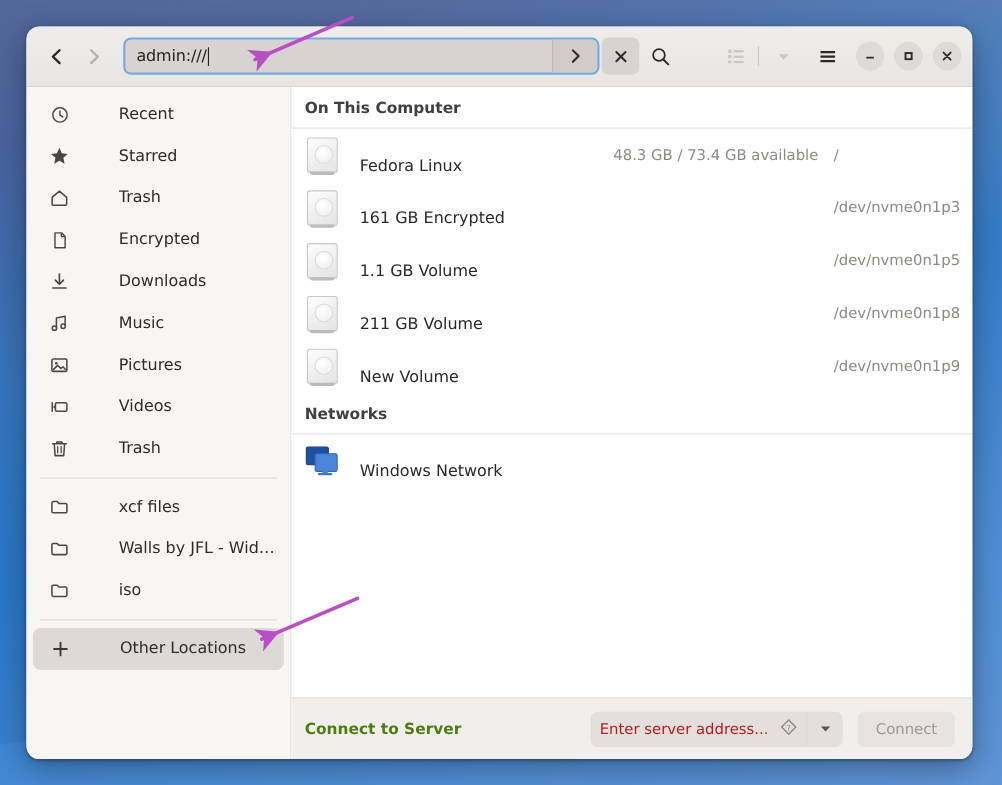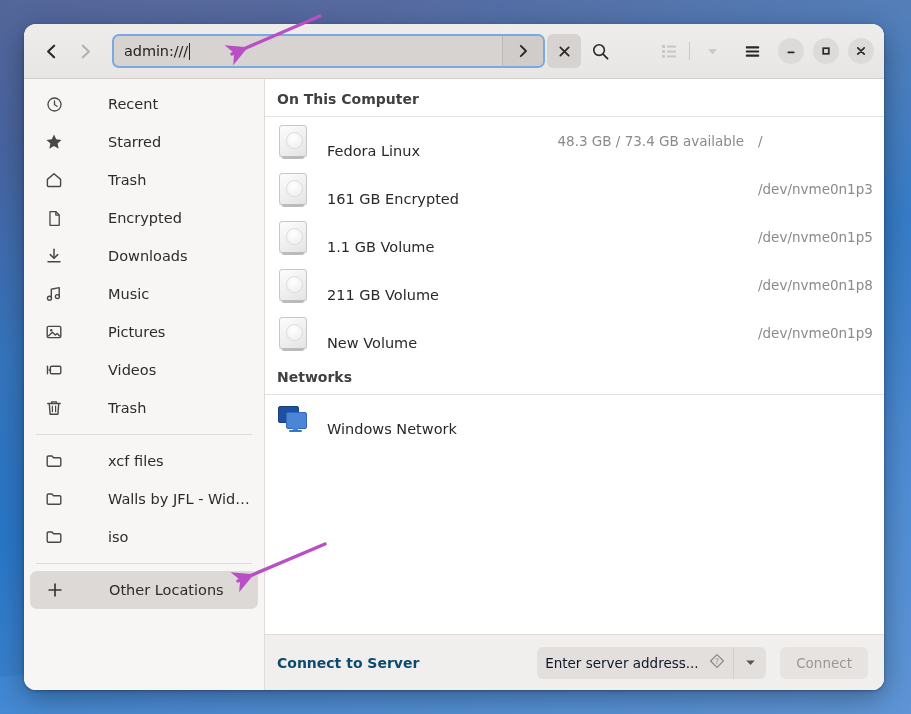--- a/index.html
+++ b/index.html
@@ -334,40 +334,40 @@
     background: #f1efee;
     border-top: 1px solid #dedbd8;
     display: flex;
     align-items: center;
     padding: 0 16px 0 12px;
     box-sizing: border-box;
   }
   .connect-label {
     font-size: 14px;
     font-weight: bold;
-    color: #0c4a6e;
+    color: #4d7c0f;
   }
   .connect-fields {
     margin-left: auto;
     display: flex;
     align-items: center;
   }
   .server-entry {
     width: 196px;
     height: 32px;
     background: #e2dfdd;
     border-radius: 6px 0 0 6px;
     display: flex;
     align-items: center;
     padding: 0 8px;
     box-sizing: border-box;
   }
   .server-entry .ph {
     font-size: 13.5px;
-    color: #0f172a;
+    color: #b91c1c;
     flex: 1 1 auto;
     white-space: nowrap;
   }
   .drop-btn {
     width: 32px;
     height: 32px;
     background: #e2dfdd;
     border-left: 1px solid #d2cfcc;
     border-radius: 0 6px 6px 0;
     display: flex;

